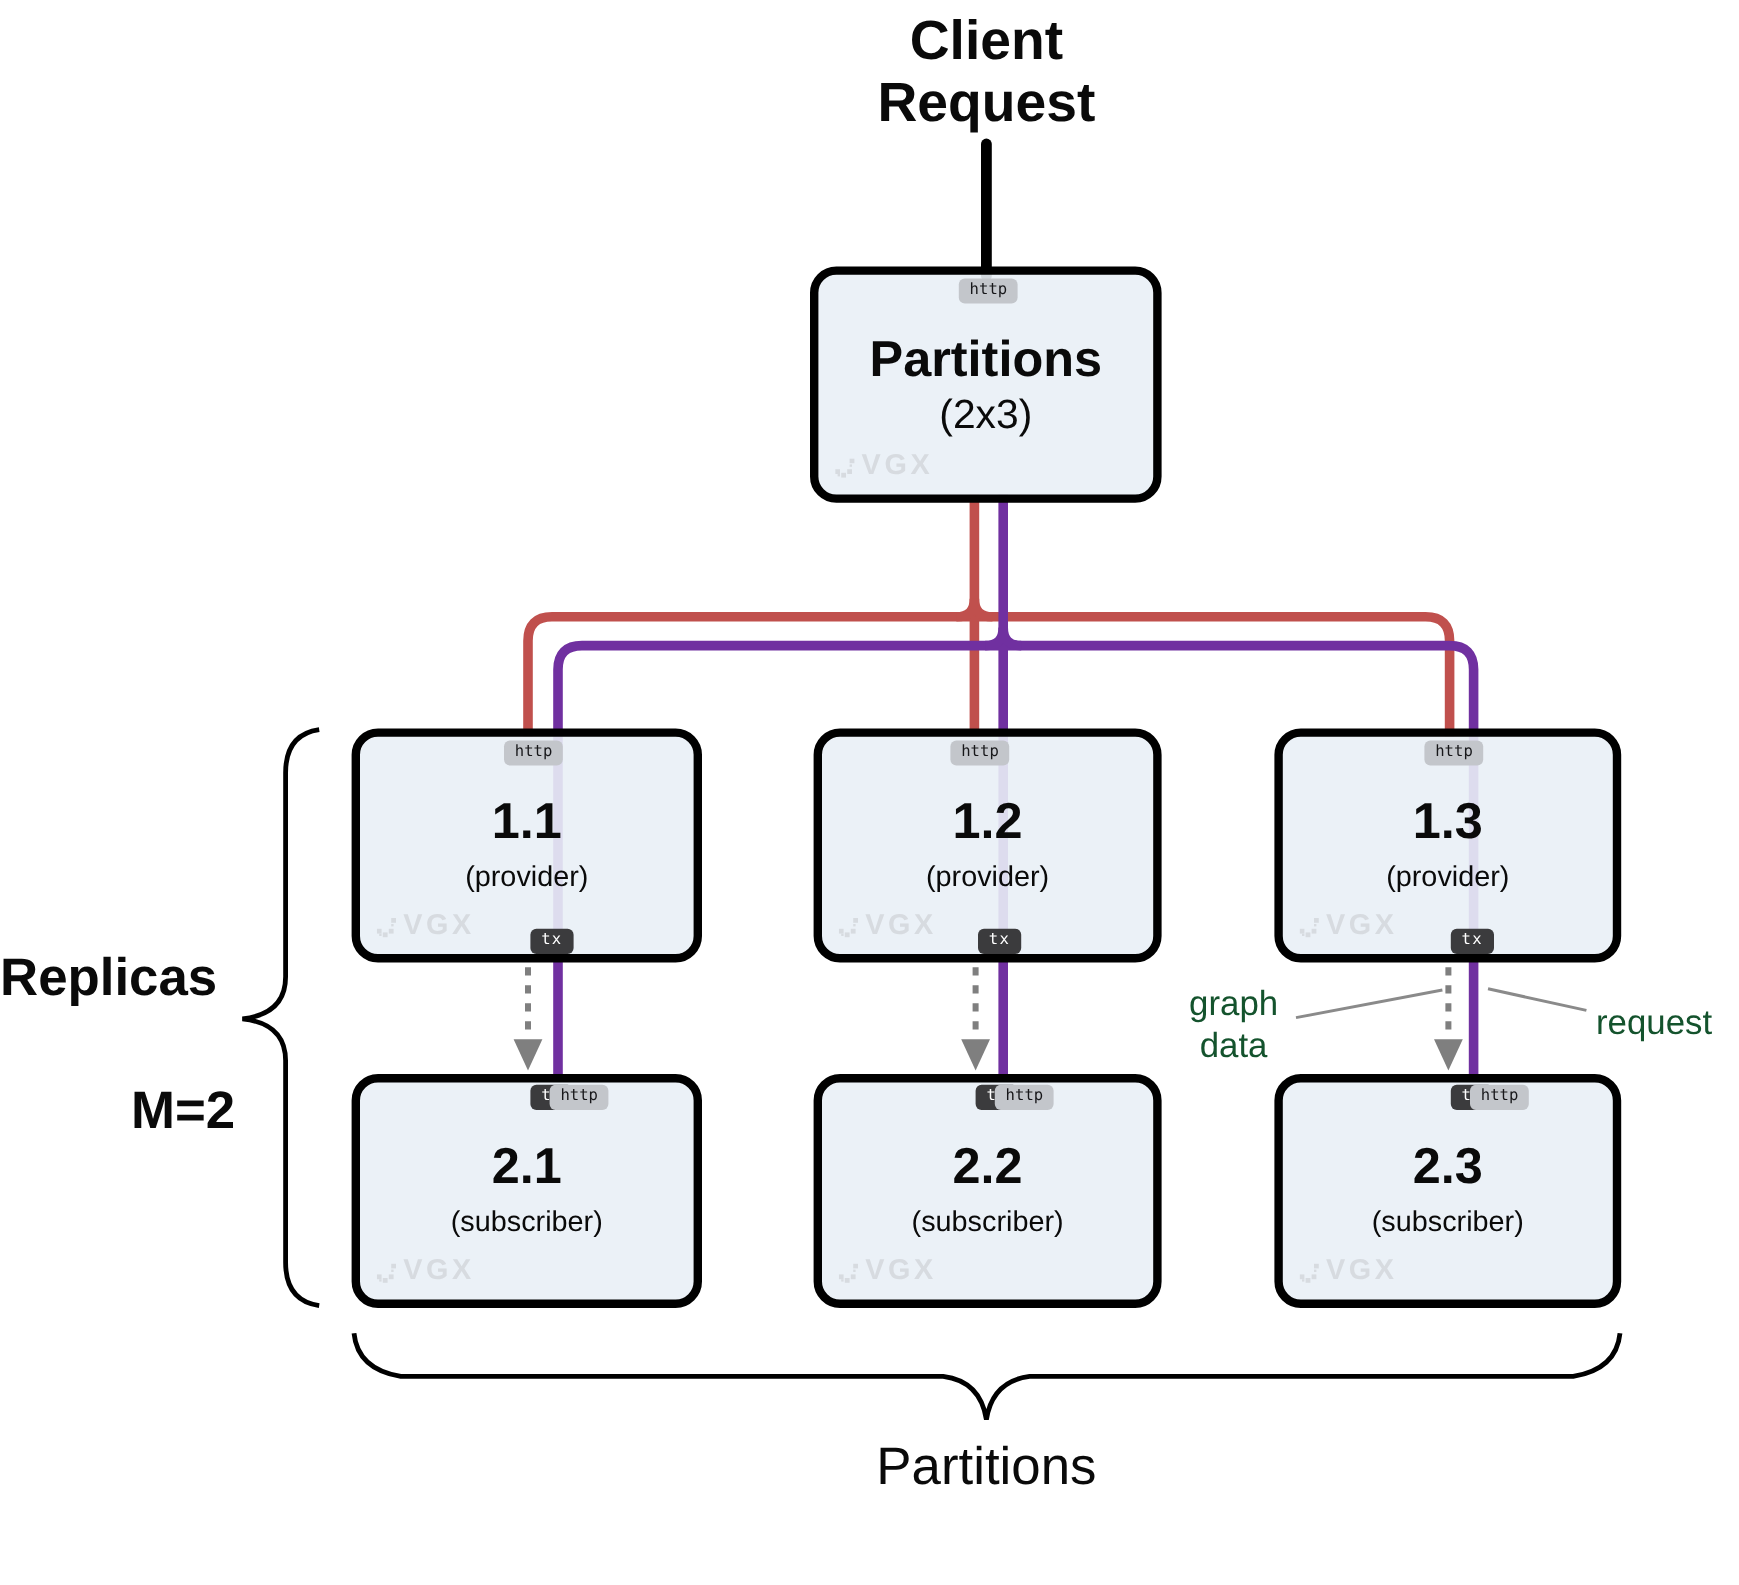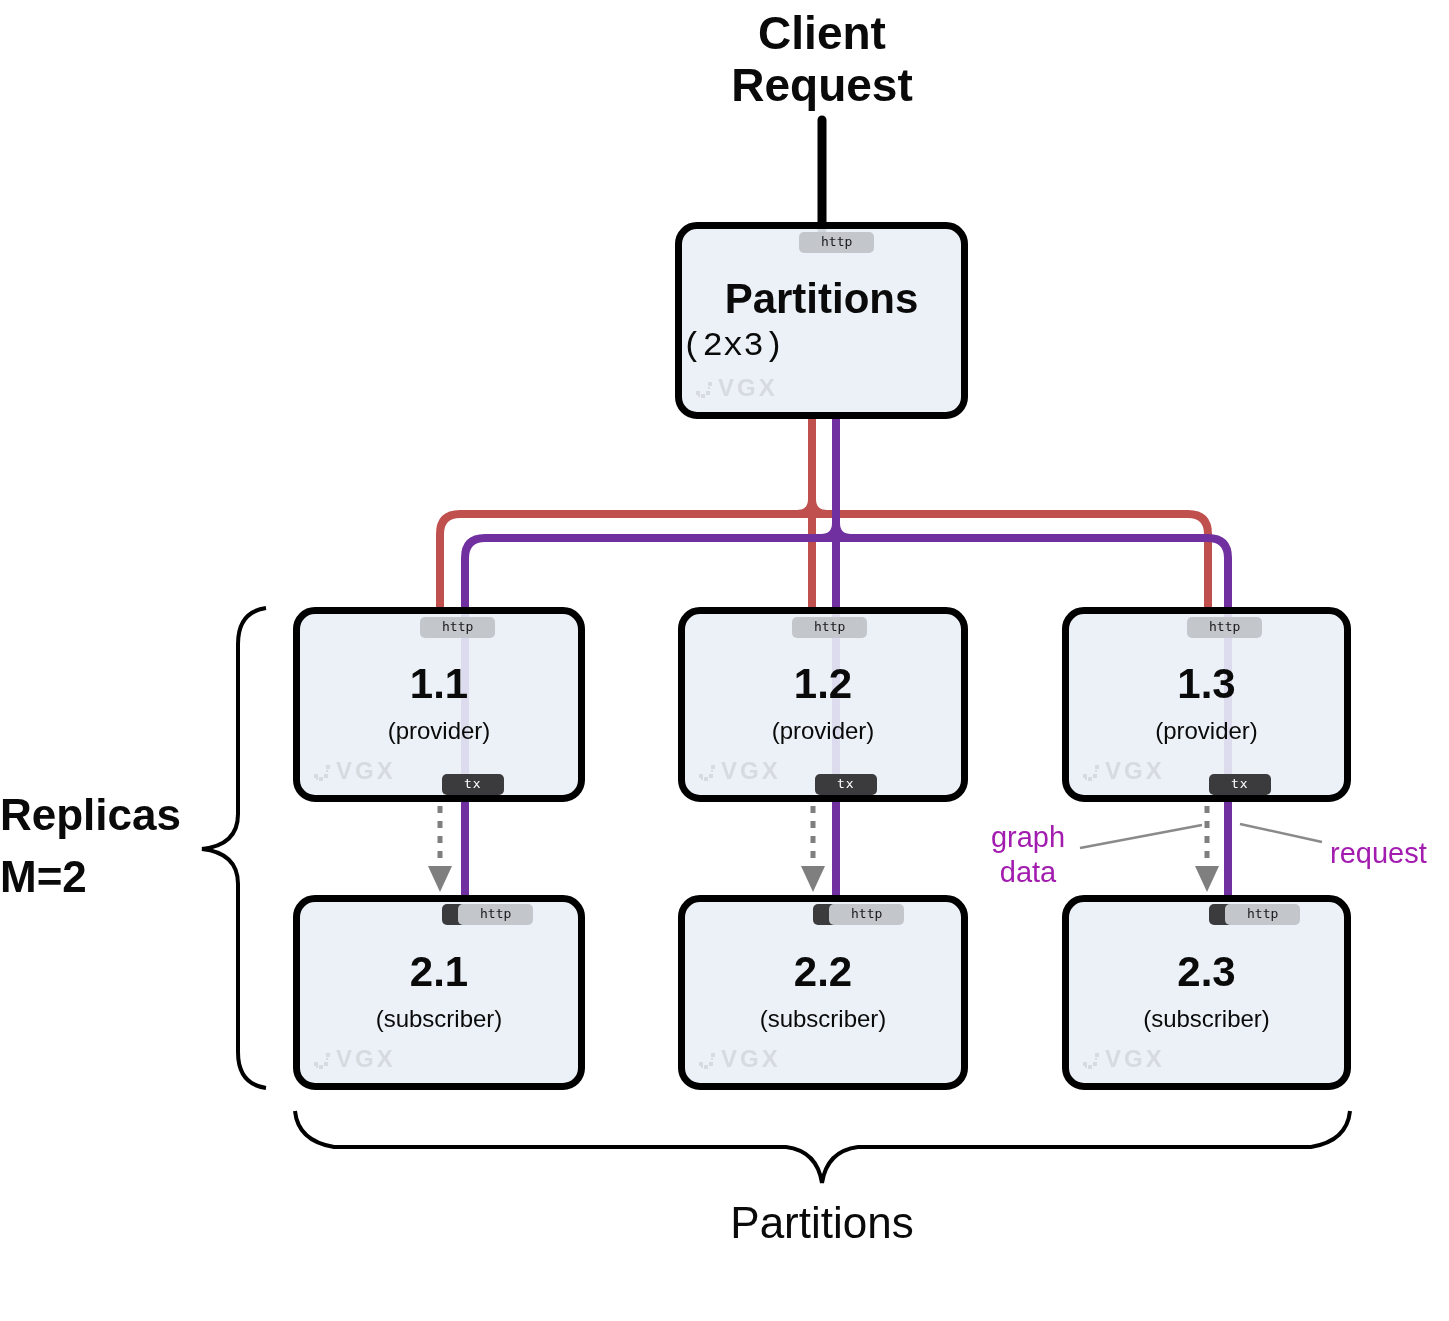--- a/index.html
+++ b/index.html
@@ -30,50 +30,50 @@
   .node-title{
     position:absolute;left:0;right:0;top:46px;
     text-align:center;font-weight:bold;font-size:42px;color:#0a0a0a;
   }
   .node-role{
     position:absolute;left:0;right:0;top:103px;
     text-align:center;font-size:24px;color:#0a0a0a;
   }
   .disp-sub{
     position:absolute;left:0;right:0;top:98px;
-    text-align:left;font-size:34px;color:#0a0a0a;font-family:Liberation Mono, monospace;
+    text-align:center;font-size:34px;color:#0a0a0a;
   }
   
   .port{
     position:absolute;
     font-family:"DejaVu Sans Mono", monospace;
     font-size:13px;line-height:20px;height:21px;
-    padding:0 22px;border-radius:5px;white-space:nowrap;
+    padding:0 9px;border-radius:5px;white-space:nowrap;
   }
   .port-http{background:#c3c6cb;color:#17171a;}
   .port-tx{background:#3b3b3d;color:#ffffff;letter-spacing:1px;margin-left:15px;}
   
   .wm{
     position:absolute;left:14px;bottom:12px;
     display:flex;align-items:flex-end;gap:5px;
     color:#d7dbe0;
   }
   .wm-text{font-weight:bold;font-size:24px;line-height:1;letter-spacing:3px;}
   
   .label{position:absolute;z-index:3;color:#0a0a0a;}
   .multiline{white-space:pre-line;}
   .client-label{
     left:647px;top:8px;width:350px;
     text-align:center;font-weight:bold;font-size:46px;line-height:1.12;
   }
   .replicas-label{left:0px;top:790px;width:196px;text-align:left;font-weight:bold;font-size:44px;}
-  .replicas-value{left:0px;top:852px;width:196px;text-align:left;font-weight:bold;font-size:44px;}
+  .replicas-value{left:0px;top:901px;width:196px;text-align:right;font-weight:bold;font-size:44px;}
   .partitions-label{left:672px;top:1198px;width:300px;text-align:center;font-weight:normal;font-size:44px;}
   .partitions-value{left:672px;top:1262px;width:300px;text-align:center;font-weight:bold;font-size:44px;}
-  .ann{font-size:29px;color:#a21caf;line-height:1.22;}
+  .ann{font-size:29px;color:#14532d;line-height:1.22;}
   .ann-graph{left:975px;top:820px;width:106px;text-align:center;}
   .ann-request{left:1330px;top:836px;width:140px;text-align:left;}
 </style>
 </head>
 <body>
 
 <div class="canvas">
 
   <svg class="layer-svg" width="1449" height="1321" viewBox="0 0 1449 1321">
 

